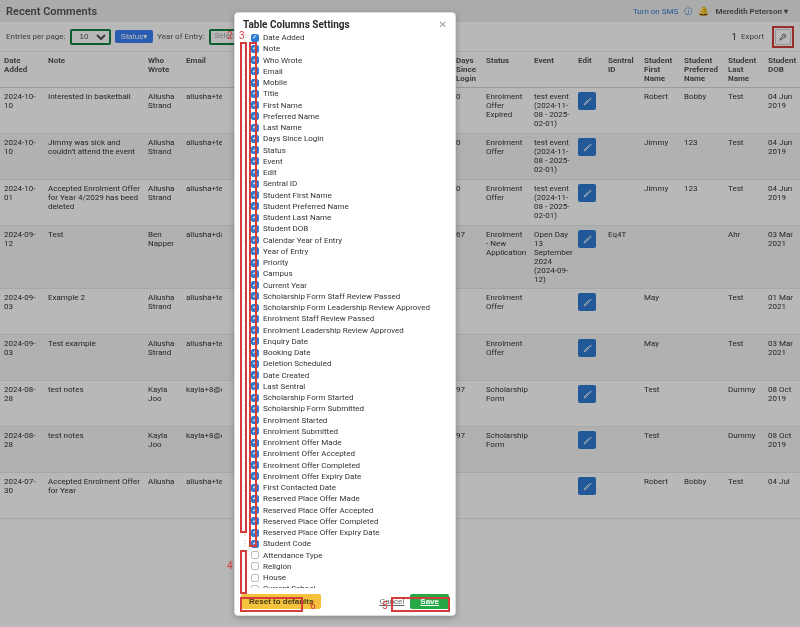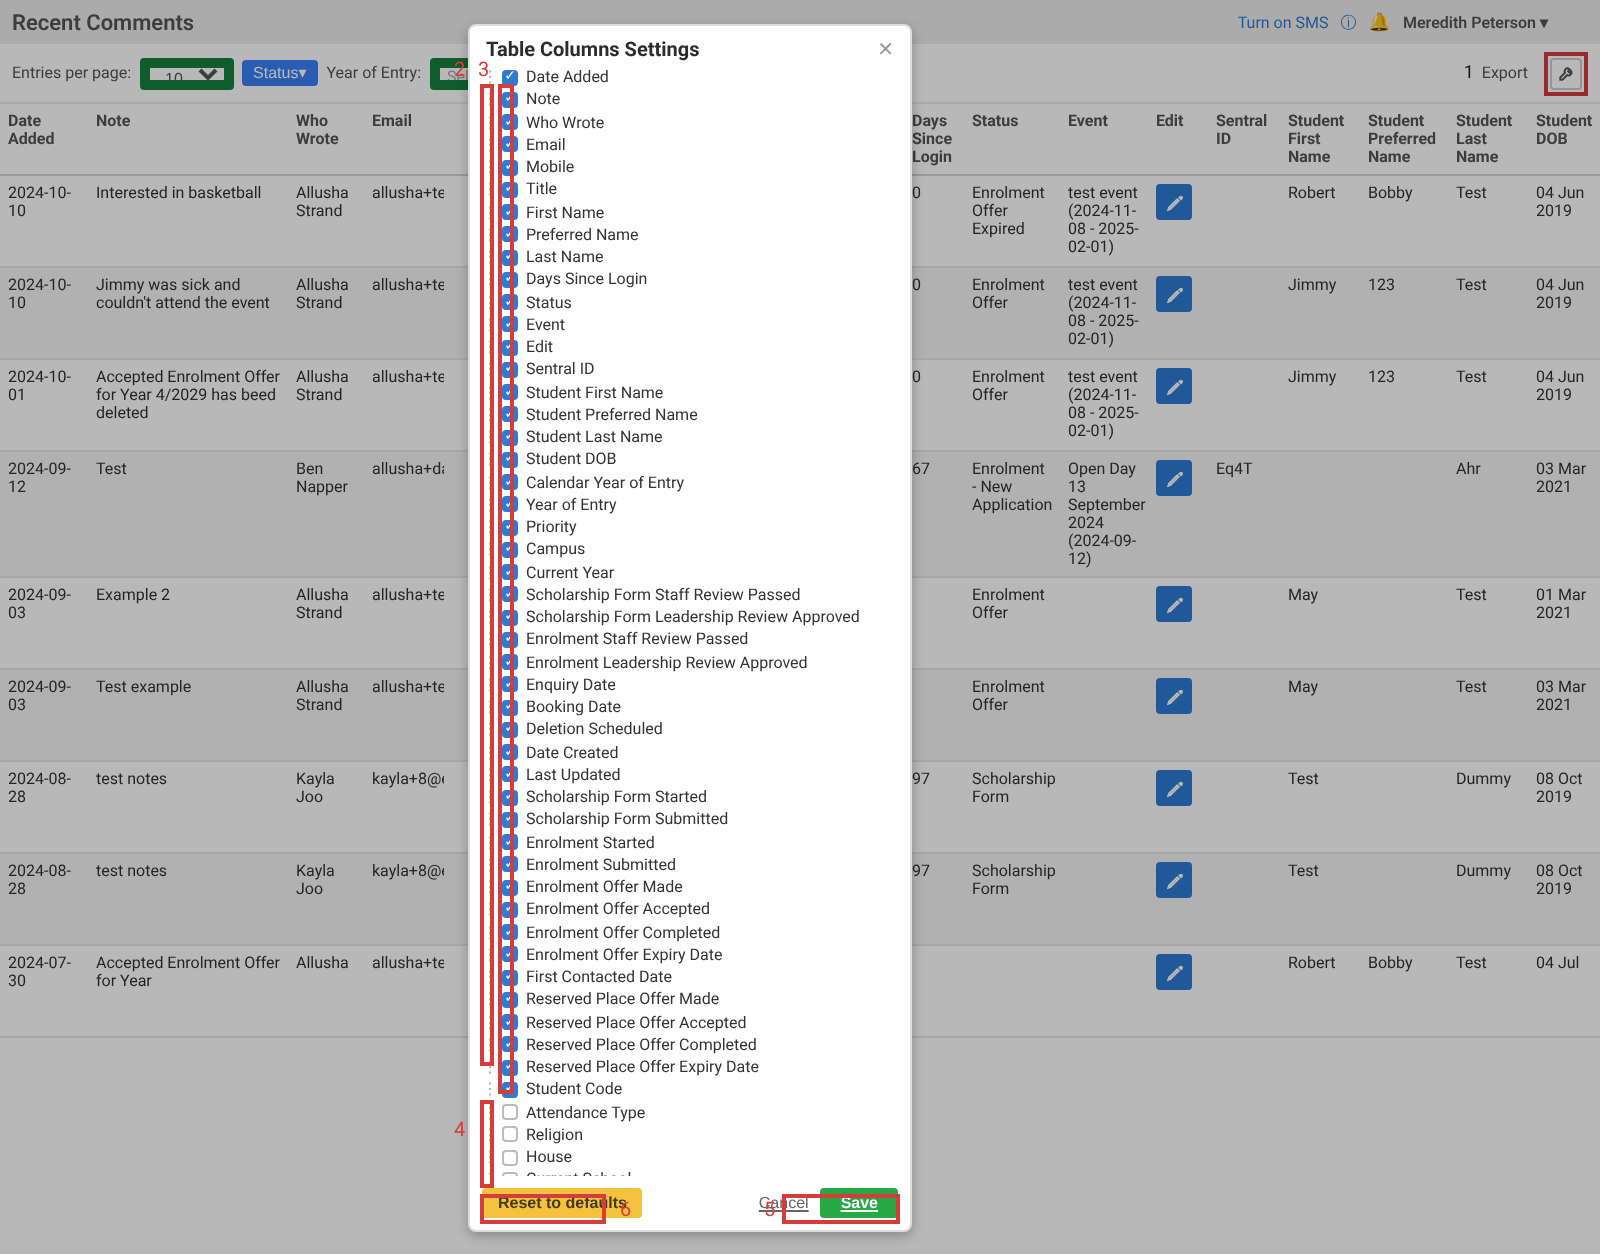--- a/index.html
+++ b/index.html
@@ -31,38 +31,38 @@
     padding: 0 6px 0 6px;
     font-size: 11px;
     font-weight: 600;
     color: #555;
     position: relative;
   }
   .header .title { flex: 0 0 auto; }
   .header .spacer { flex: 1 1 auto; }
   .header .sms { font-size: 8px; color: #2f7bd1; font-weight: 400; margin-right: 6px; }
   .header .bell { color: #d8826a; font-size: 9px; margin-right: 6px; }
-  .header .user { font-size: 8px; color: #555; margin-right: 20px; }
+  .header .user { font-size: 8px; color: #555; margin-right: 6px; }
 
   
   .toolbar {
     height: 30px;
     padding: 4px 6px;
     display: flex;
     align-items: center;
     gap: 4px;
     background: #fff;
     border-bottom: 1px solid #ececec;
   }
   .toolbar .grp { display: flex; align-items: center; gap: 4px; }
   .toolbar .lbl { font-size: 8px; color: #555; }
   .toolbar select, .toolbar .fakeinput {
     font-size: 8px;
     height: 16px;
-    border: 5px solid #15803d;
+    border: 2px solid #15803d;
     border-radius: 2px;
     padding: 0 4px;
     background: #fff;
     color: #555;
   }
   .toolbar .fakeinput { color: #aaa; width: 48px; overflow:hidden; white-space:nowrap;}
   .status-btn {
     background: #3b82f6;
     color: #fff;
     border: none;
@@ -688,21 +688,21 @@
             <span>Deletion Scheduled</span>
           </div>
           <div class="col-item">
             <span class="drag">⋮</span>
             <span class="chk">✓</span>
             <span>Date Created</span>
           </div>
           <div class="col-item">
             <span class="drag">⋮</span>
             <span class="chk">✓</span>
-            <span>Last Updated</span>
+            <span>Last Sentral</span>
           </div>
           <div class="col-item">
             <span class="drag">⋮</span>
             <span class="chk">✓</span>
             <span>Scholarship Form Started</span>
           </div>
           <div class="col-item">
             <span class="drag">⋮</span>
             <span class="chk">✓</span>
             <span>Scholarship Form Submitted</span>

